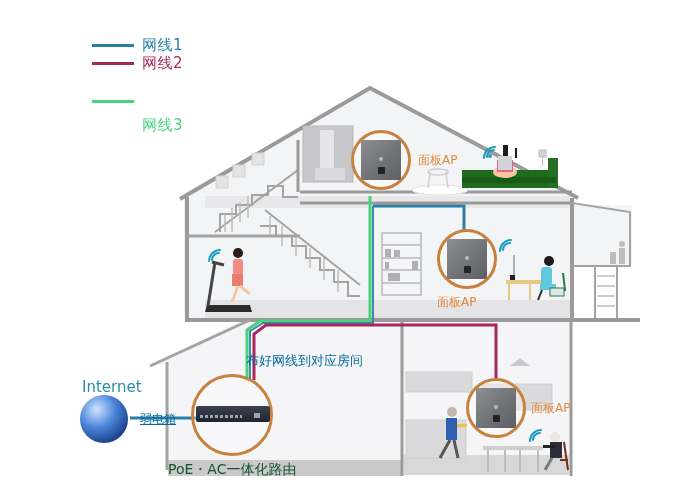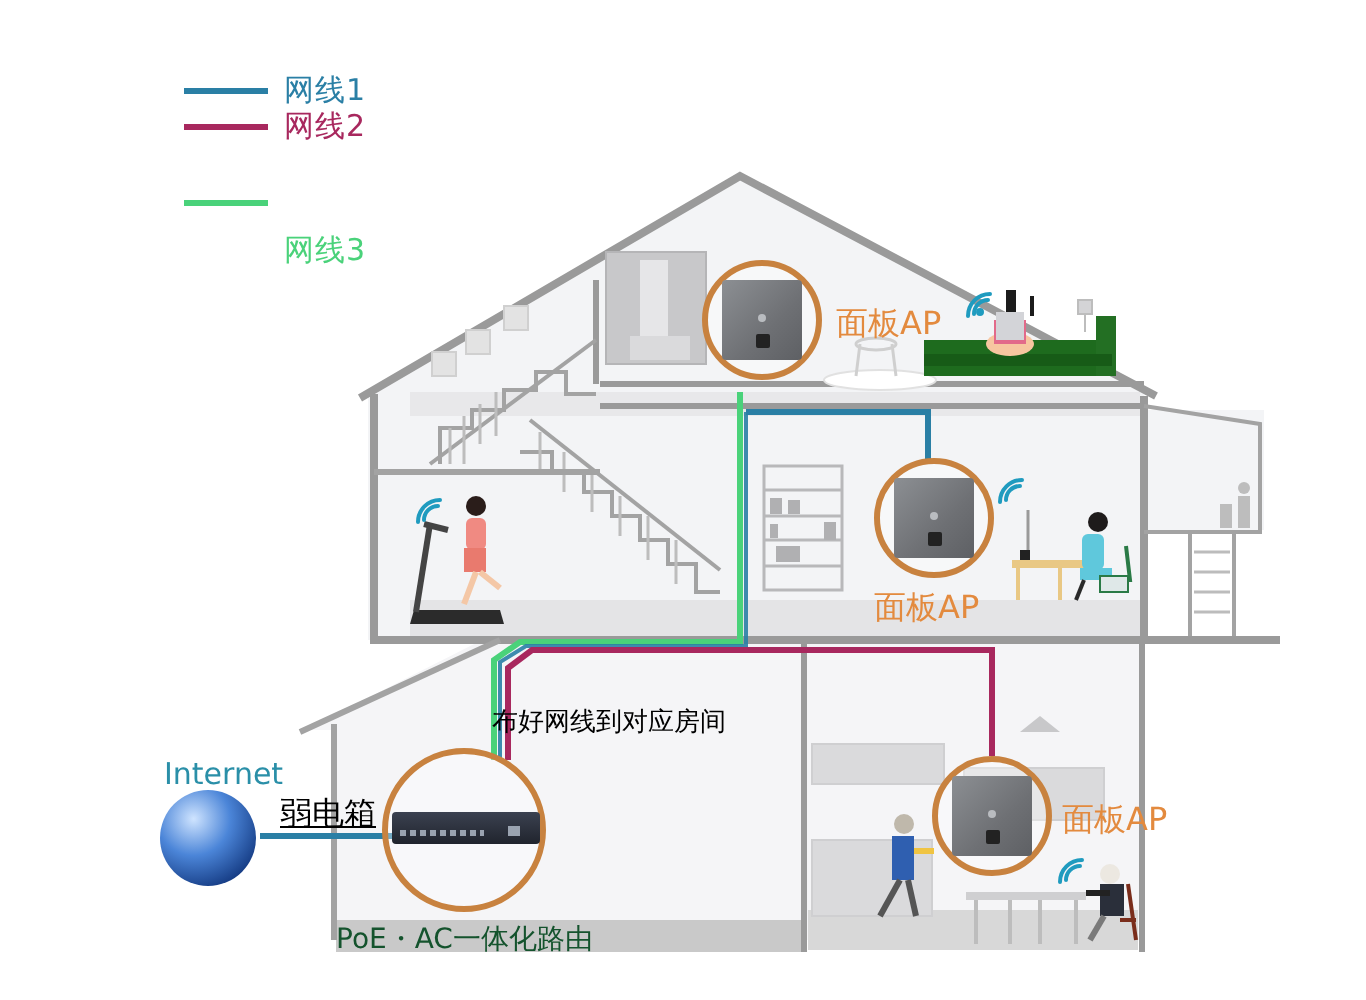--- a/index.html
+++ b/index.html
@@ -2,26 +2,26 @@
 <html><head>
 <meta charset="utf-8">
 <style>
   html, body { margin:0; padding:0; }
   body { width:683px; height:500px; background:#ffffff; position:relative; overflow:hidden;
          font-family:"DejaVu Sans","Liberation Sans",sans-serif; }
   .abs { position:absolute; }
   .legend-row { position:absolute; left:92px; height:20px; display:flex; align-items:center;justify-content:flex-end; }
   .legend-swatch { width:42px; height:3px; margin-right:8px; }
   .legend-label { font-size:15px; letter-spacing:0.5px; }
-  .ap-label { position:absolute; color:#e38a3e; font-size:16px; white-space:nowrap; }
+  .ap-label { position:absolute; color:#e38a3e; font-size:12px; white-space:nowrap; }
   .ring { position:absolute; border:3px solid #c8823f; border-radius:50%; box-sizing:border-box; background:rgba(255,255,255,0.35); }
   .panel { position:absolute; background:linear-gradient(135deg,#8c8f93,#6e7074 60%,#5e6064); border-radius:2px; }
   .panel .led { position:absolute; width:4px; height:4px; border-radius:50%; background:#b9bcc0; left:50%; margin-left:-2px; }
   .panel .port { position:absolute; width:7px; height:7px; background:#222; border-radius:1px; left:50%; margin-left:-3.5px; }
-  .small-text { position:absolute; font-size:12px; color:#000000; white-space:nowrap; }
+  .small-text { position:absolute; font-size:12px; color:#0369a1; white-space:nowrap; }
   svg { position:absolute; left:0; top:0; }
 </style>
 </head>
 <body>
 
 <div class="legend-row" style="top:35px;">
   <div class="legend-swatch" style="background:#2a7fa5;"></div>
   <span class="legend-label" style="color:#2a7fa5;">网线1</span>
 </div>
 <div class="legend-row" style="top:53px;">
@@ -215,21 +215,21 @@
       <path d="M209,261 a11,11 0 0 1 11,-11"></path>
     <path d="M533,440 a7,7 0 0 1 7,-7"></path>
       <path d="M530,441 a11,11 0 0 1 11,-11"></path>
   </g>
 </svg>
 
 <div class="abs" style="left:80px;top:395px;width:48px;height:48px;border-radius:50%;
      background:radial-gradient(circle at 35% 30%,#cfe4ff 0%,#4b85d8 40%,#143a82 80%,#0b2454 100%);"></div>
 <span class="abs" style="left:82px;top:378px;font-size:15px;color:#2a8fa8;">Internet</span>
 
-<span class="small-text" style="left:140px;top:397px;font-size:16px;text-decoration:underline;">弱电箱</span>
+<span class="small-text" style="left:140px;top:411px;font-size:12px;text-decoration:underline;">弱电箱</span>
 
 <span class="small-text" style="left:246px;top:352px;font-size:13px;">布好网线到对应房间</span>
 
 <div class="ring" style="left:191px;top:374px;width:82px;height:82px;"></div>
 <div class="abs" style="left:196px;top:406px;width:74px;height:16px;background:linear-gradient(#3b4150,#20242d);border-radius:2px;">
   <div class="abs" style="left:4px;top:9px;width:42px;height:3px;background:repeating-linear-gradient(90deg,#9aa3b0 0 3px,transparent 3px 5px);"></div>
   <div class="abs" style="left:58px;top:7px;width:6px;height:5px;background:#9aa3b0;"></div>
 </div>
 <span class="abs" style="left:168px;top:461px;font-size:14px;color:#14532d;white-space:nowrap;">PoE・AC一体化路由</span>
 

